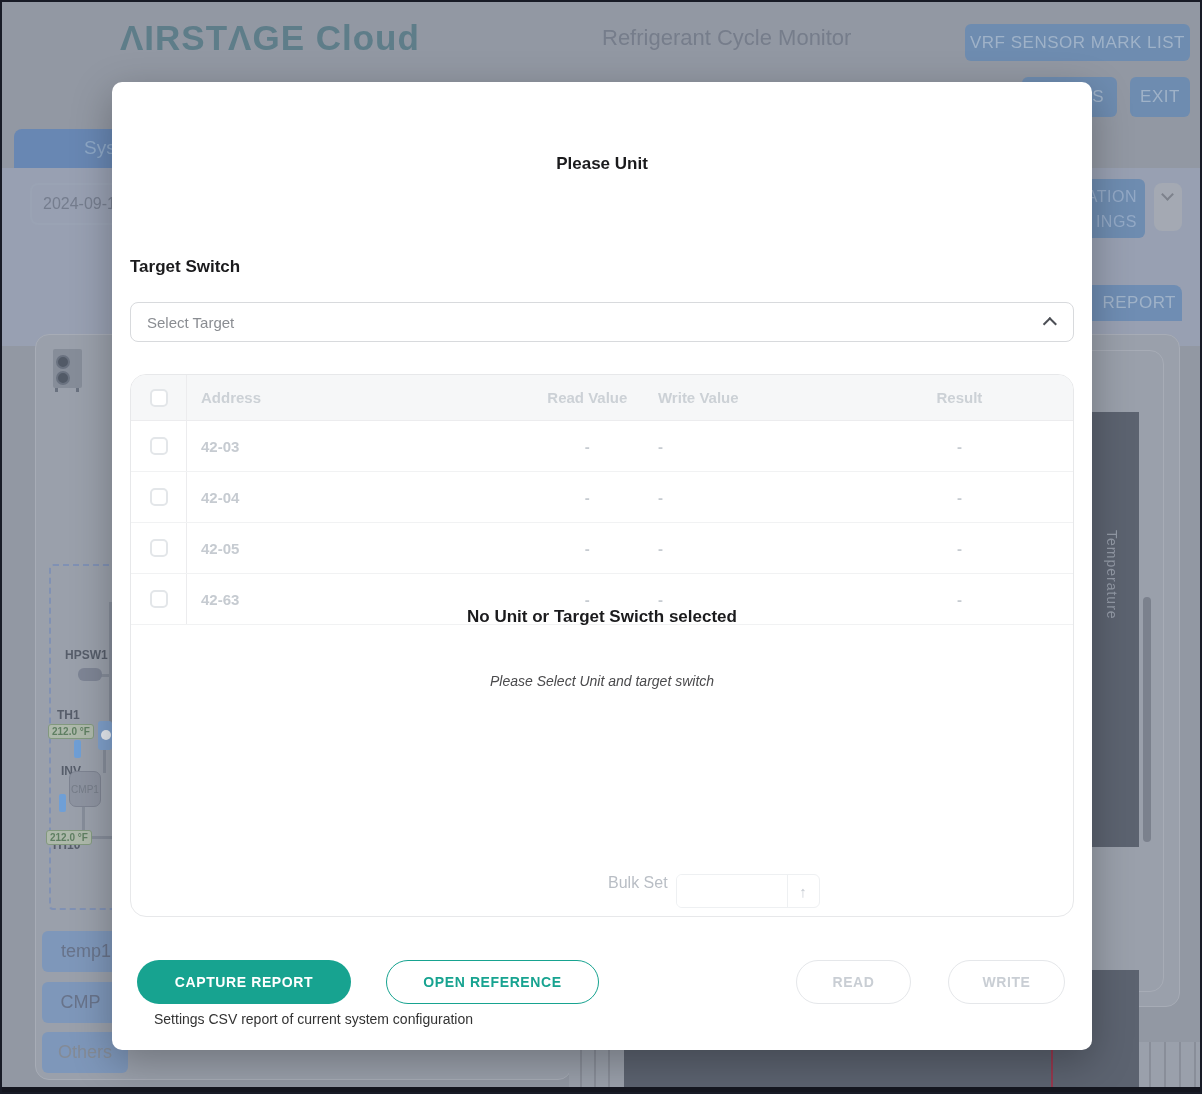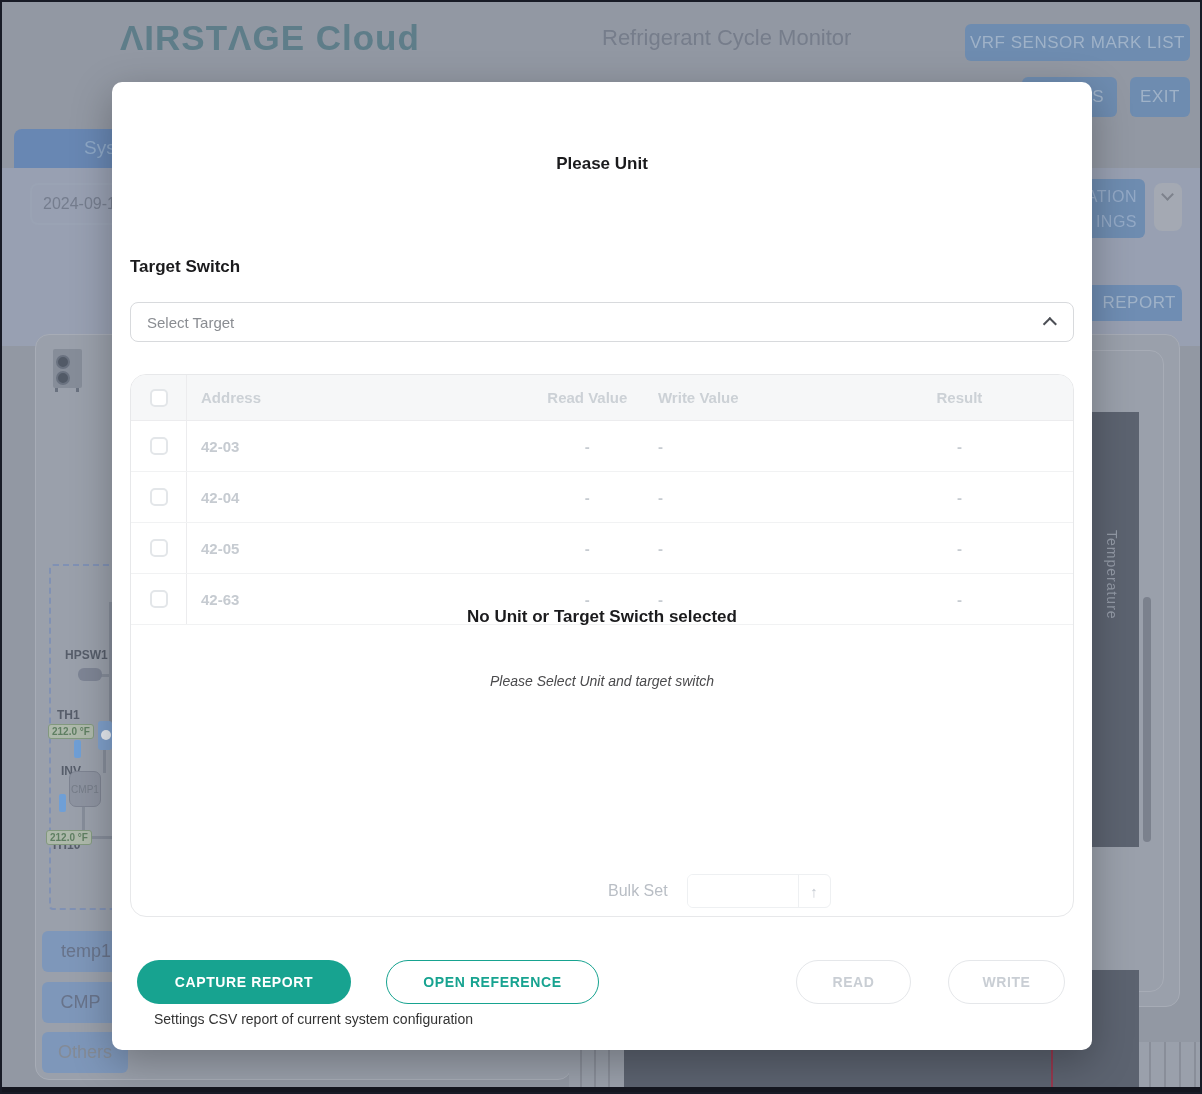--- a/index.html
+++ b/index.html
@@ -86,21 +86,21 @@
              align-items:center; border-right:1px solid #ececee; }
   .checkbox { width:18px; height:18px; border:2px solid #e3e6e9; border-radius:5px; background:#fff; }
   .c-addr { width:35%; padding-left:14px; }
   .c-read { width:15%; text-align:center; }
   .c-write { width:20%; text-align:left; }
   .c-result { width:24%; text-align:center; }
   .empty-title { position:absolute; left:0; top:232px; width:100%; text-align:center;
                  font-size:17px; font-weight:bold; color:#1b1b1d; }
   .empty-sub { position:absolute; left:0; top:276px; width:100%; text-align:center;
                font-size:14px; font-style:italic; color:#4a4a4c;margin-top:22px; }
-  .bulkset { position:absolute; left:477px; top:499px; display:flex; align-items:center; gap:19px; }
+  .bulkset { position:absolute; left:477px; top:499px; display:flex; align-items:flex-start; gap:8px; }
   .bulkset-label { font-size:16px; color:#b9bec5; }
   .bulkset-group { display:flex; border:1px solid #eef0f2; border-radius:6px; overflow:hidden; }
   .bulkset-input { width:110px; height:32px; border:none; outline:none; font-size:14px; padding:0 8px; }
   .bulkset-arrow { width:32px; height:32px; border-left:1px solid #eef0f2; display:flex;
                    align-items:center; justify-content:center; color:#c6cbd2; font-size:15px; }
   .pill { position:absolute; top:878px; height:44px; border-radius:22px; display:flex;
           align-items:center; justify-content:center; font-size:14px; font-weight:bold;
           letter-spacing:0.6px; cursor:pointer; }
   .pill-solid { background:#17a390; color:#fff; }
   .pill-outline-teal { background:#fff; border:1.5px solid #17a390; color:#17a390; }

